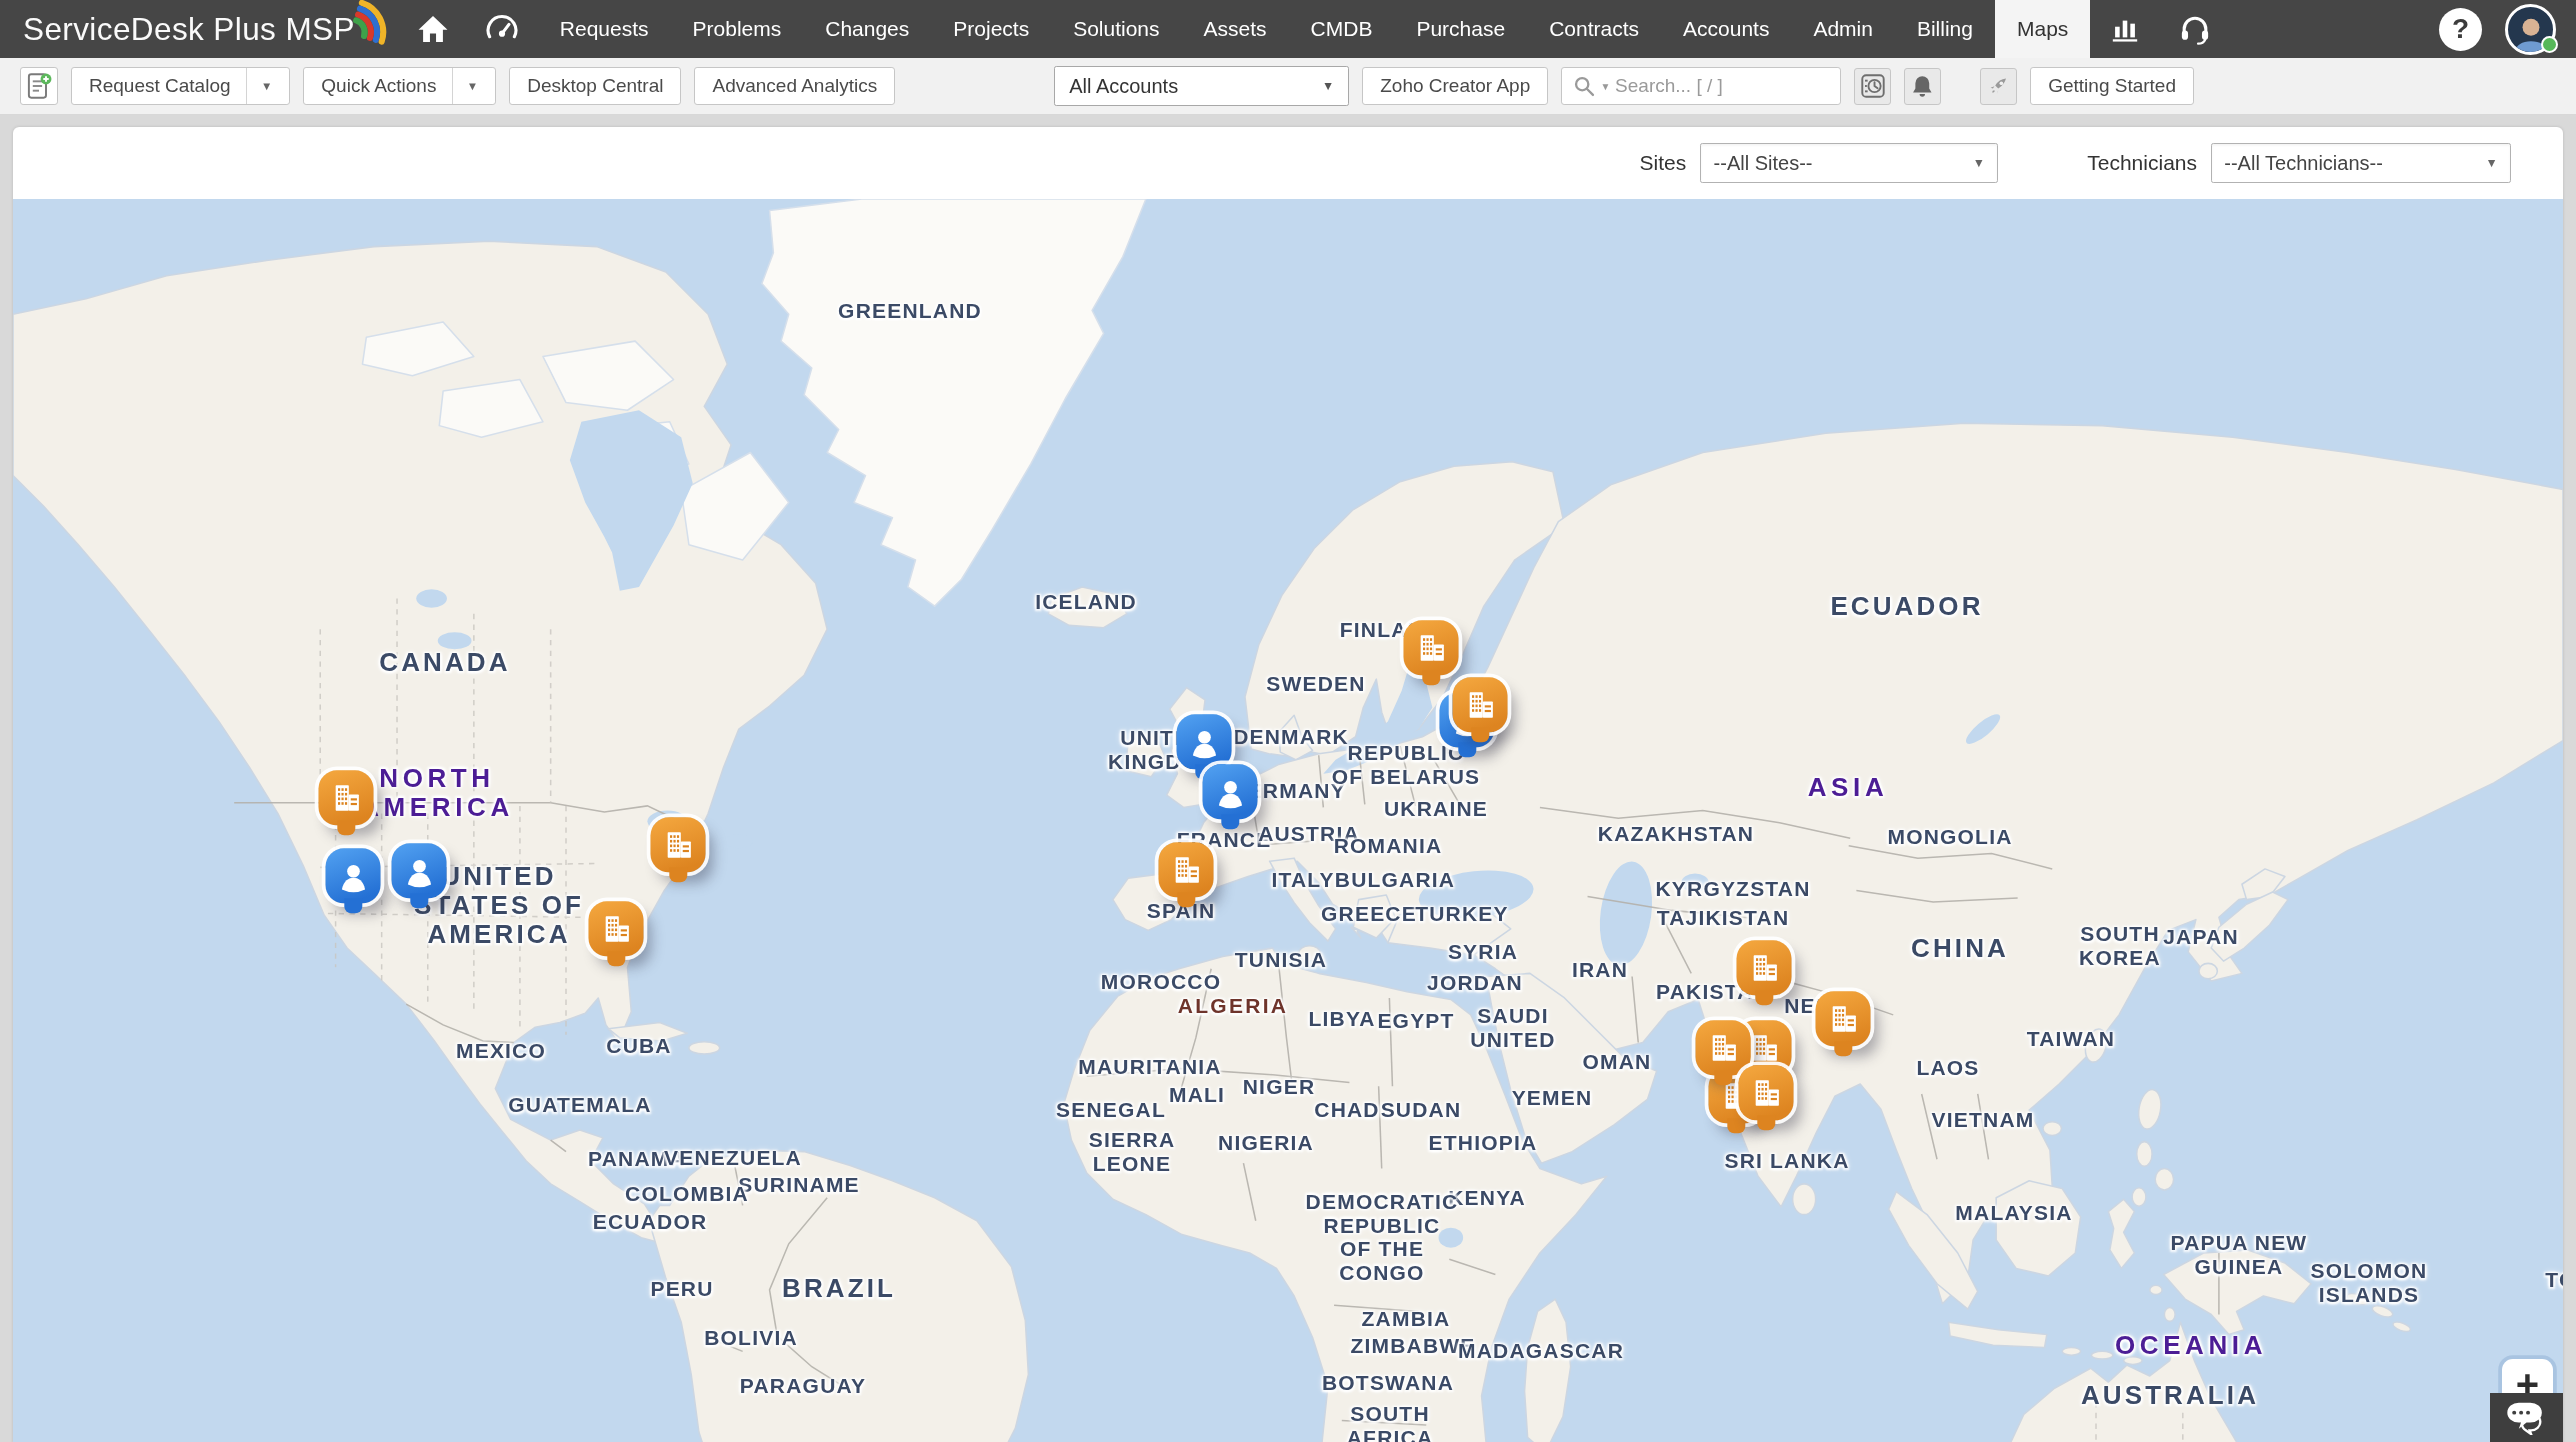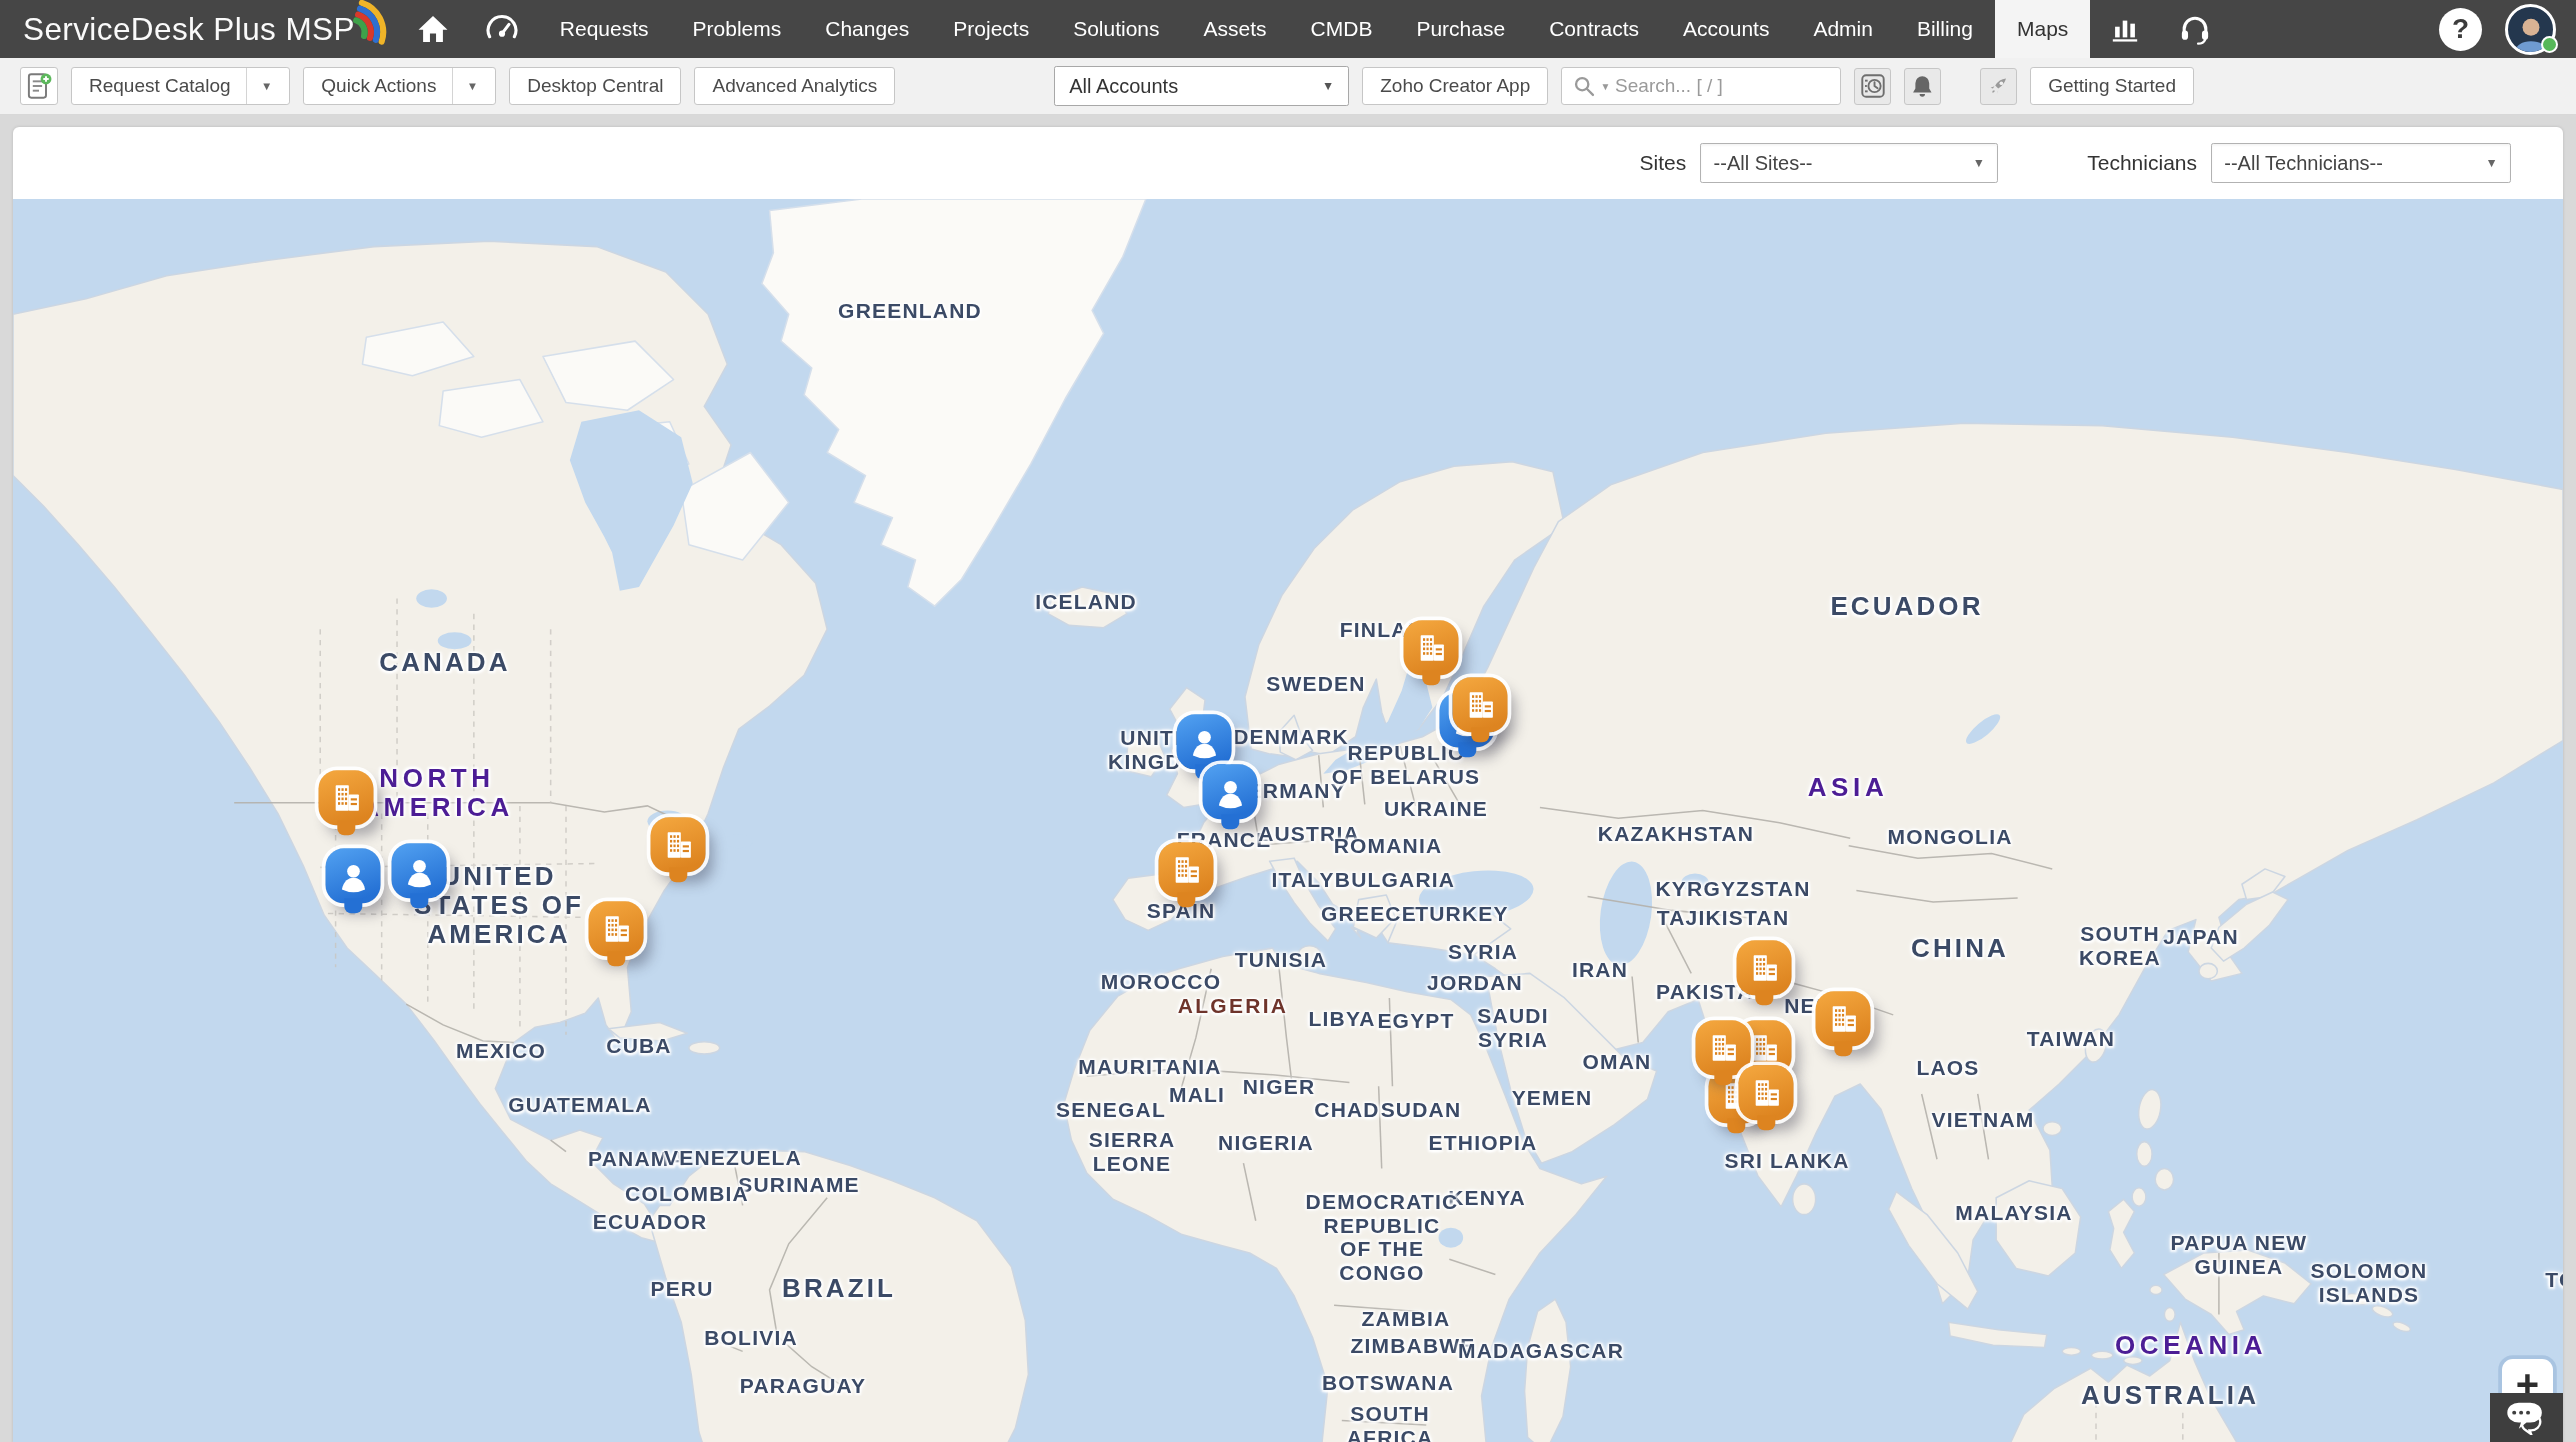--- a/index.html
+++ b/index.html
@@ -423,21 +423,21 @@
         <div class="map-label" style="left: 1809px; top: 807px;">NEPAL</div>
         <div class="map-label" style="left: 1470px; top: 753px;">SYRIA</div>
         <div class="map-label" style="left: 1462px; top: 784px;">JORDAN</div>
         <div class="map-label" style="left: 1587px; top: 771px;">IRAN</div>
         <div class="map-label" style="left: 1148px; top: 783px;">MOROCCO</div>
         <div class="map-label" style="left: 1268px; top: 761px;">TUNISIA</div>
         <div class="map-label maroon" style="left: 1220px; top: 807px;">ALGERIA</div>
         <div class="map-label" style="left: 1329px; top: 820px;">LIBYA</div>
         <div class="map-label" style="left: 1403px; top: 822px;">EGYPT</div>
         <div class="map-label" style="left: 1500px; top: 829px;">SAUDI
-SYRIA</div>
+UNITED</div>
         <div class="map-label" style="left: 1604px; top: 863px;">OMAN</div>
         <div class="map-label" style="left: 1539px; top: 899px;">YEMEN</div>
         <div class="map-label" style="left: 1137px; top: 868px;">MAURITANIA</div>
         <div class="map-label" style="left: 1184px; top: 896px;">MALI</div>
         <div class="map-label" style="left: 1266px; top: 888px;">NIGER</div>
         <div class="map-label" style="left: 1098px; top: 911px;">SENEGAL</div>
         <div class="map-label" style="left: 1334px; top: 911px;">CHAD</div>
         <div class="map-label" style="left: 1408px; top: 911px;">SUDAN</div>
         <div class="map-label" style="left: 1119px; top: 953px;">SIERRA
 LEONE</div>

